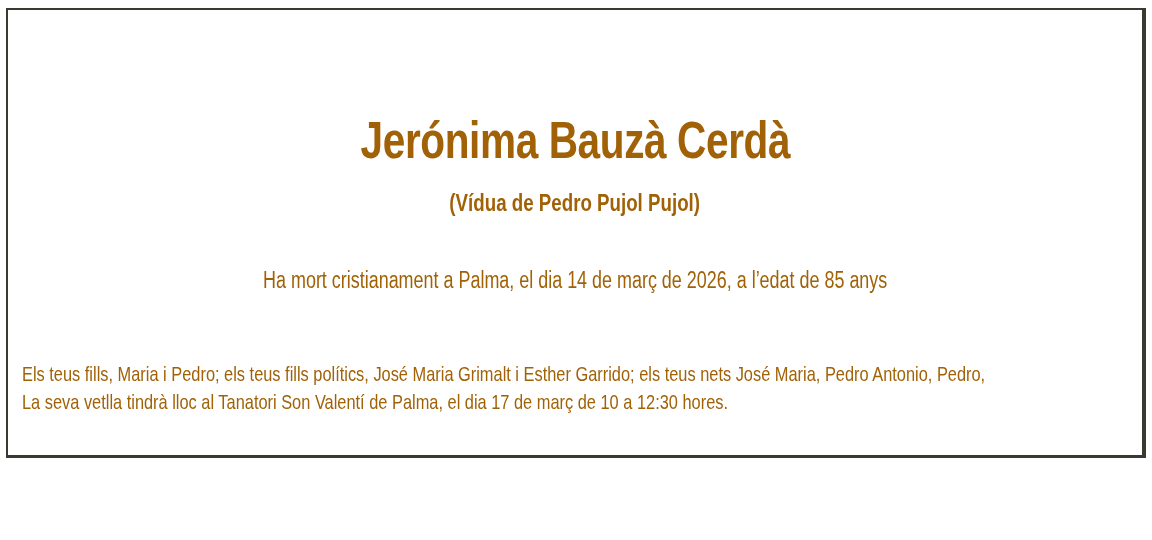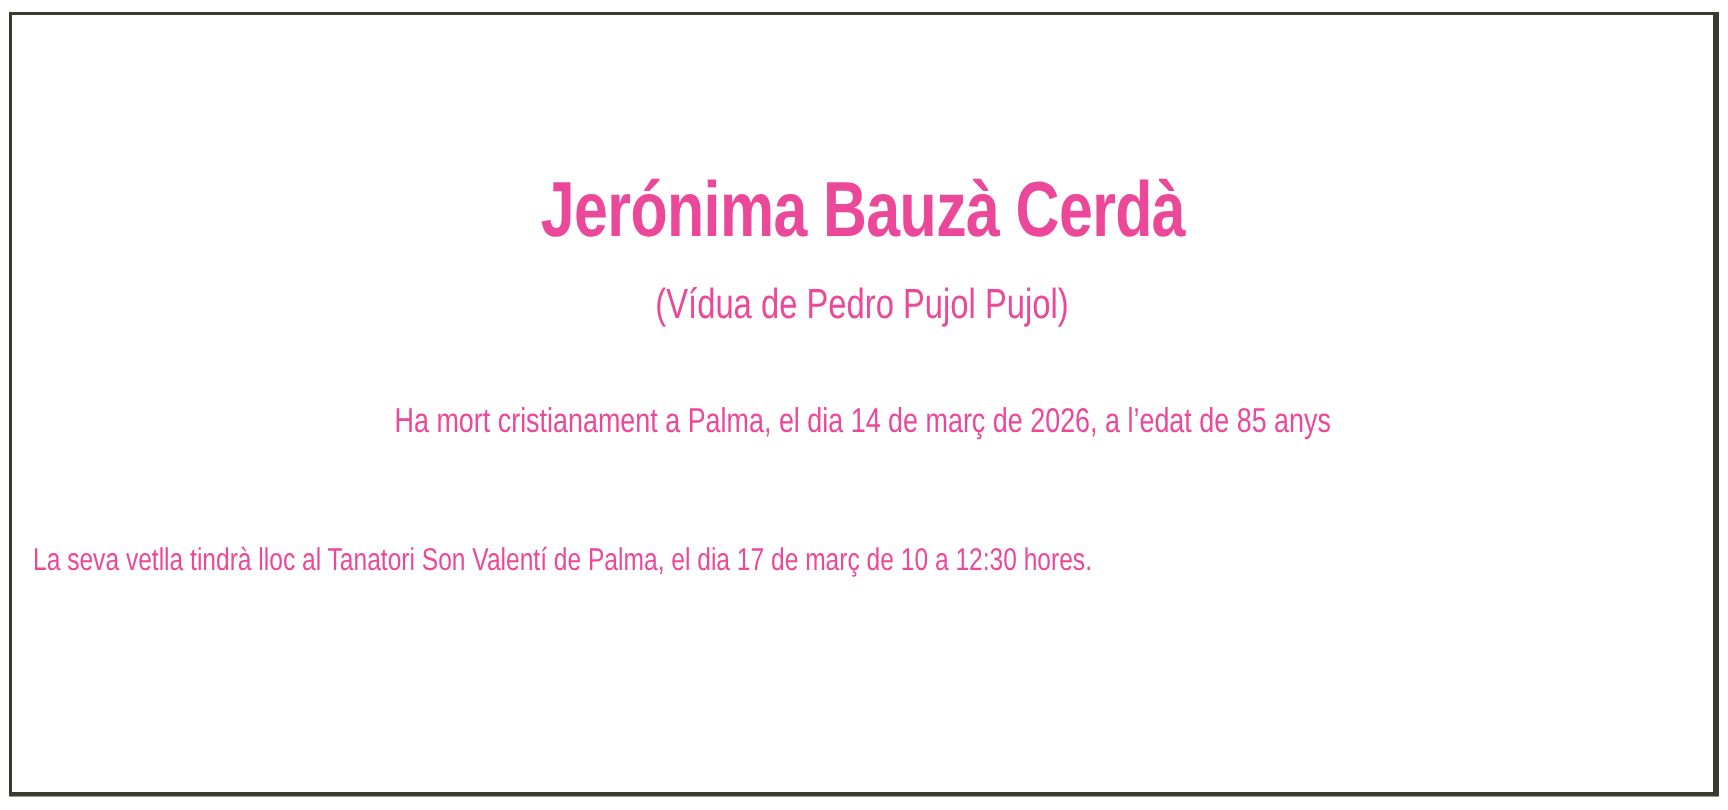--- a/index.html
+++ b/index.html
@@ -8,26 +8,26 @@
     background: #ffffff;
     width: 1152px;
     height: 540px;
     overflow: hidden;
     font-family: "Liberation Sans", sans-serif;
   }
   .obituary-card {
     box-sizing: border-box;
     margin: 8px 6px 9px 6px;
     width: 1140px;
-    height: 523px;
+    height: 450px;
     background: #ffffff;
     border-style: solid;
     border-color: #3a3a30;
     border-width: 2px 4px 3px 2px;
-    color: #ec4899;
+    color: #a16207;
     overflow: hidden;
   }
   
   .cond {
     display: inline-block;
     white-space: nowrap;
     transform: scaleX(0.78);
     transform-origin: center top;
   }
   .cond-left {
@@ -39,23 +39,23 @@
   .center { text-align: center; }
   .deceased-name {
     margin: 100px 0 0 0;
     font-size: 52px;
     line-height: 60px;
     font-weight: bold;
     letter-spacing: -0.5px;
   }
   .relationship-line {
     margin: 16px 0 10px 0;
-    font-size: 28px;
+    font-size: 24px;
     line-height: 34px;
-    font-weight: normal;
+    font-weight: bold;
   }
   .death-line {
     margin: 46px 0 0 0;
     font-size: 23px;
     line-height: 28px;
     font-weight: normal;
     text-align: center;
   }
   .body-block {
     margin: 66px 12px 0 14px;
@@ -83,18 +83,21 @@
   <h2 class="relationship-line center">
     <span class="cond">(Vídua de Pedro Pujol Pujol)</span>
   </h2>
 
   <div class="death-line center">
     <span class="cond">Ha mort cristianament a Palma, el dia 14 de març de 2026, a l’edat de 85 anys</span>
   </div>
 
   <div class="body-block">
     <div class="body-line">
+      <span class="cond-left">Els teus fills, Maria i Pedro; els teus fills polítics, José Maria Grimalt i Esther Garrido; els teus nets José Maria, Pedro Antonio, Pedro,</span>
+    </div>
+    <div class="body-line">
       <span class="cond-left">La seva vetlla tindrà lloc al Tanatori Son Valentí de Palma, el dia 17 de març de 10 a 12:30 hores.</span>
     </div>
   </div>
 
 
 </div>
 
 </body></html>

